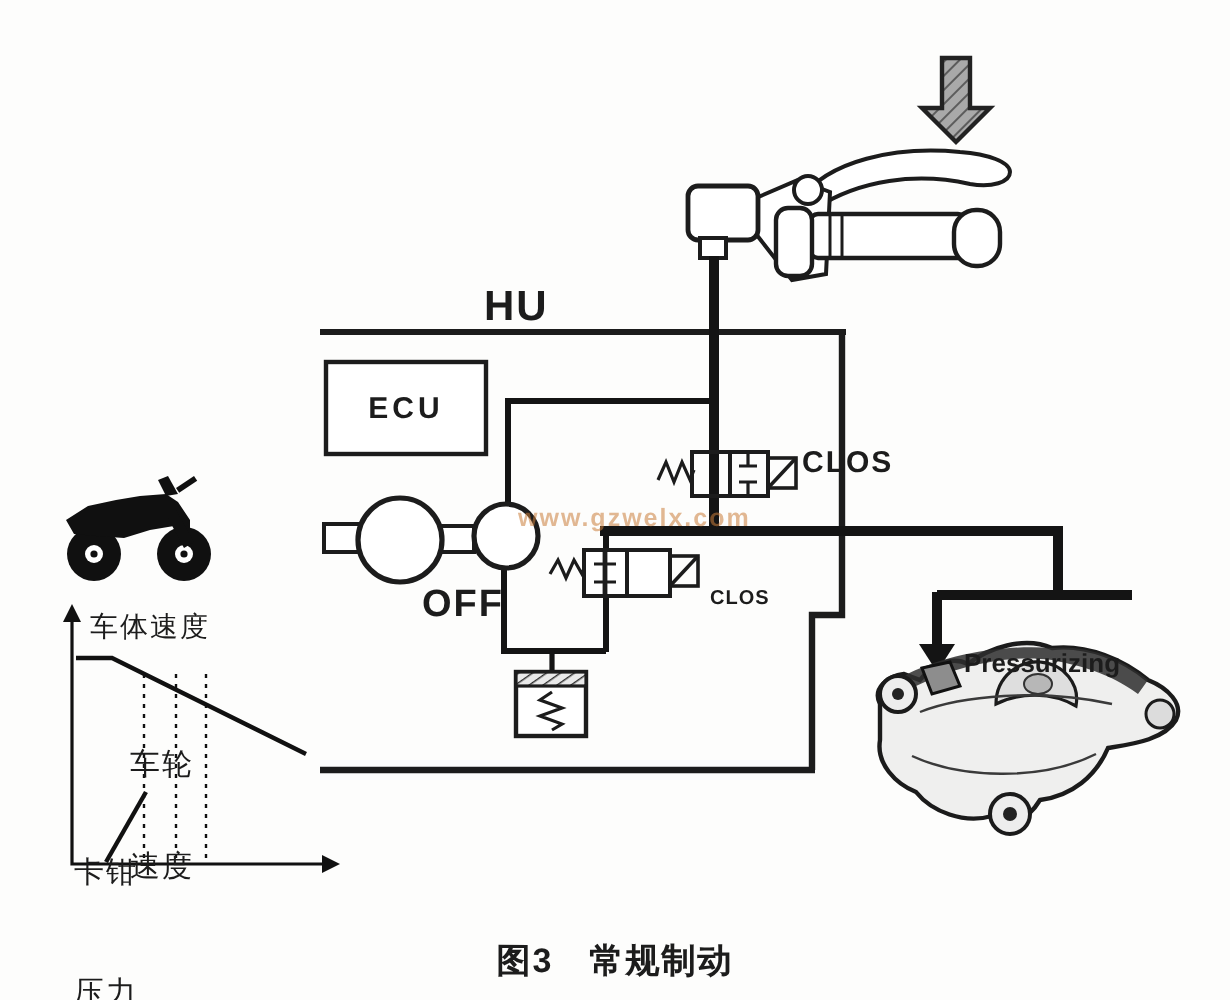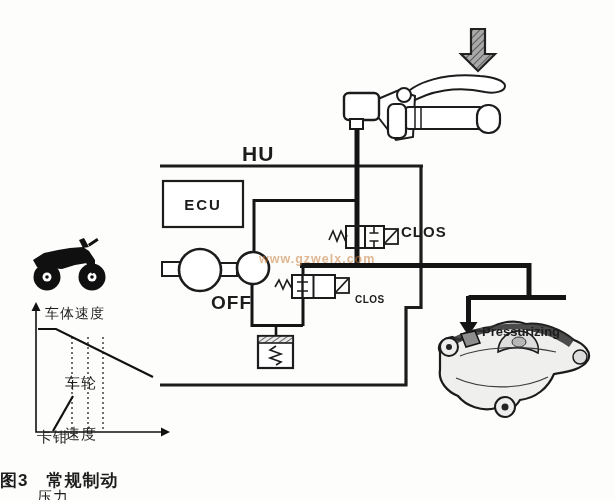--- a/index.html
+++ b/index.html
@@ -14,21 +14,21 @@
            font-size:15px;font-weight:600;letter-spacing:2px;}
   .lbl-off{left:211px;top:292px;font-size:19px;font-weight:700;letter-spacing:1px;}
   .lbl-open{left:401px;top:223px;font-size:15px;font-weight:700;letter-spacing:1px;}
   .lbl-clos{left:355px;top:294px;font-size:10px;font-weight:700;letter-spacing:.5px;}
   .lbl-press{left:482px;top:324px;font-size:13px;font-weight:600;}
   .lbl-bodyspeed{left:45px;top:305px;font-size:14px;font-weight:500;letter-spacing:1px;}
   .lbl-wheelspeed{left:37px;top:340px;font-size:15px;line-height:17px;font-weight:400;letter-spacing:1px;margin-left:28px;}
   .lbl-calpress{left:37px;top:387px;font-size:15px;line-height:20px;font-weight:500;letter-spacing:1px;}
   .wm1{left:255px;top:233px;font-size:18px;font-weight:700;letter-spacing:2px;color:rgba(203,125,58,.62);}
   .wm2{left:259px;top:252px;font-size:12.5px;font-weight:700;letter-spacing:1px;color:rgba(203,125,58,.55);}
-  .caption{left:0;top:469px;width:615px;font-size:17px;font-weight:700;letter-spacing:1px;}
+  .caption{left:0;top:469px;width:615px;text-align:center;font-size:17px;font-weight:700;letter-spacing:1px;}
 </style>
 </head>
 <body>
 
 <div id="stage">
 
   <svg id="lineart" width="615" height="500" viewBox="0 0 615 500">
     <defs>
       <pattern id="hatch" width="5" height="5" patternUnits="userSpaceOnUse" patternTransform="rotate(45)">
         <rect width="5" height="5" fill="#a9a9a9"></rect>

